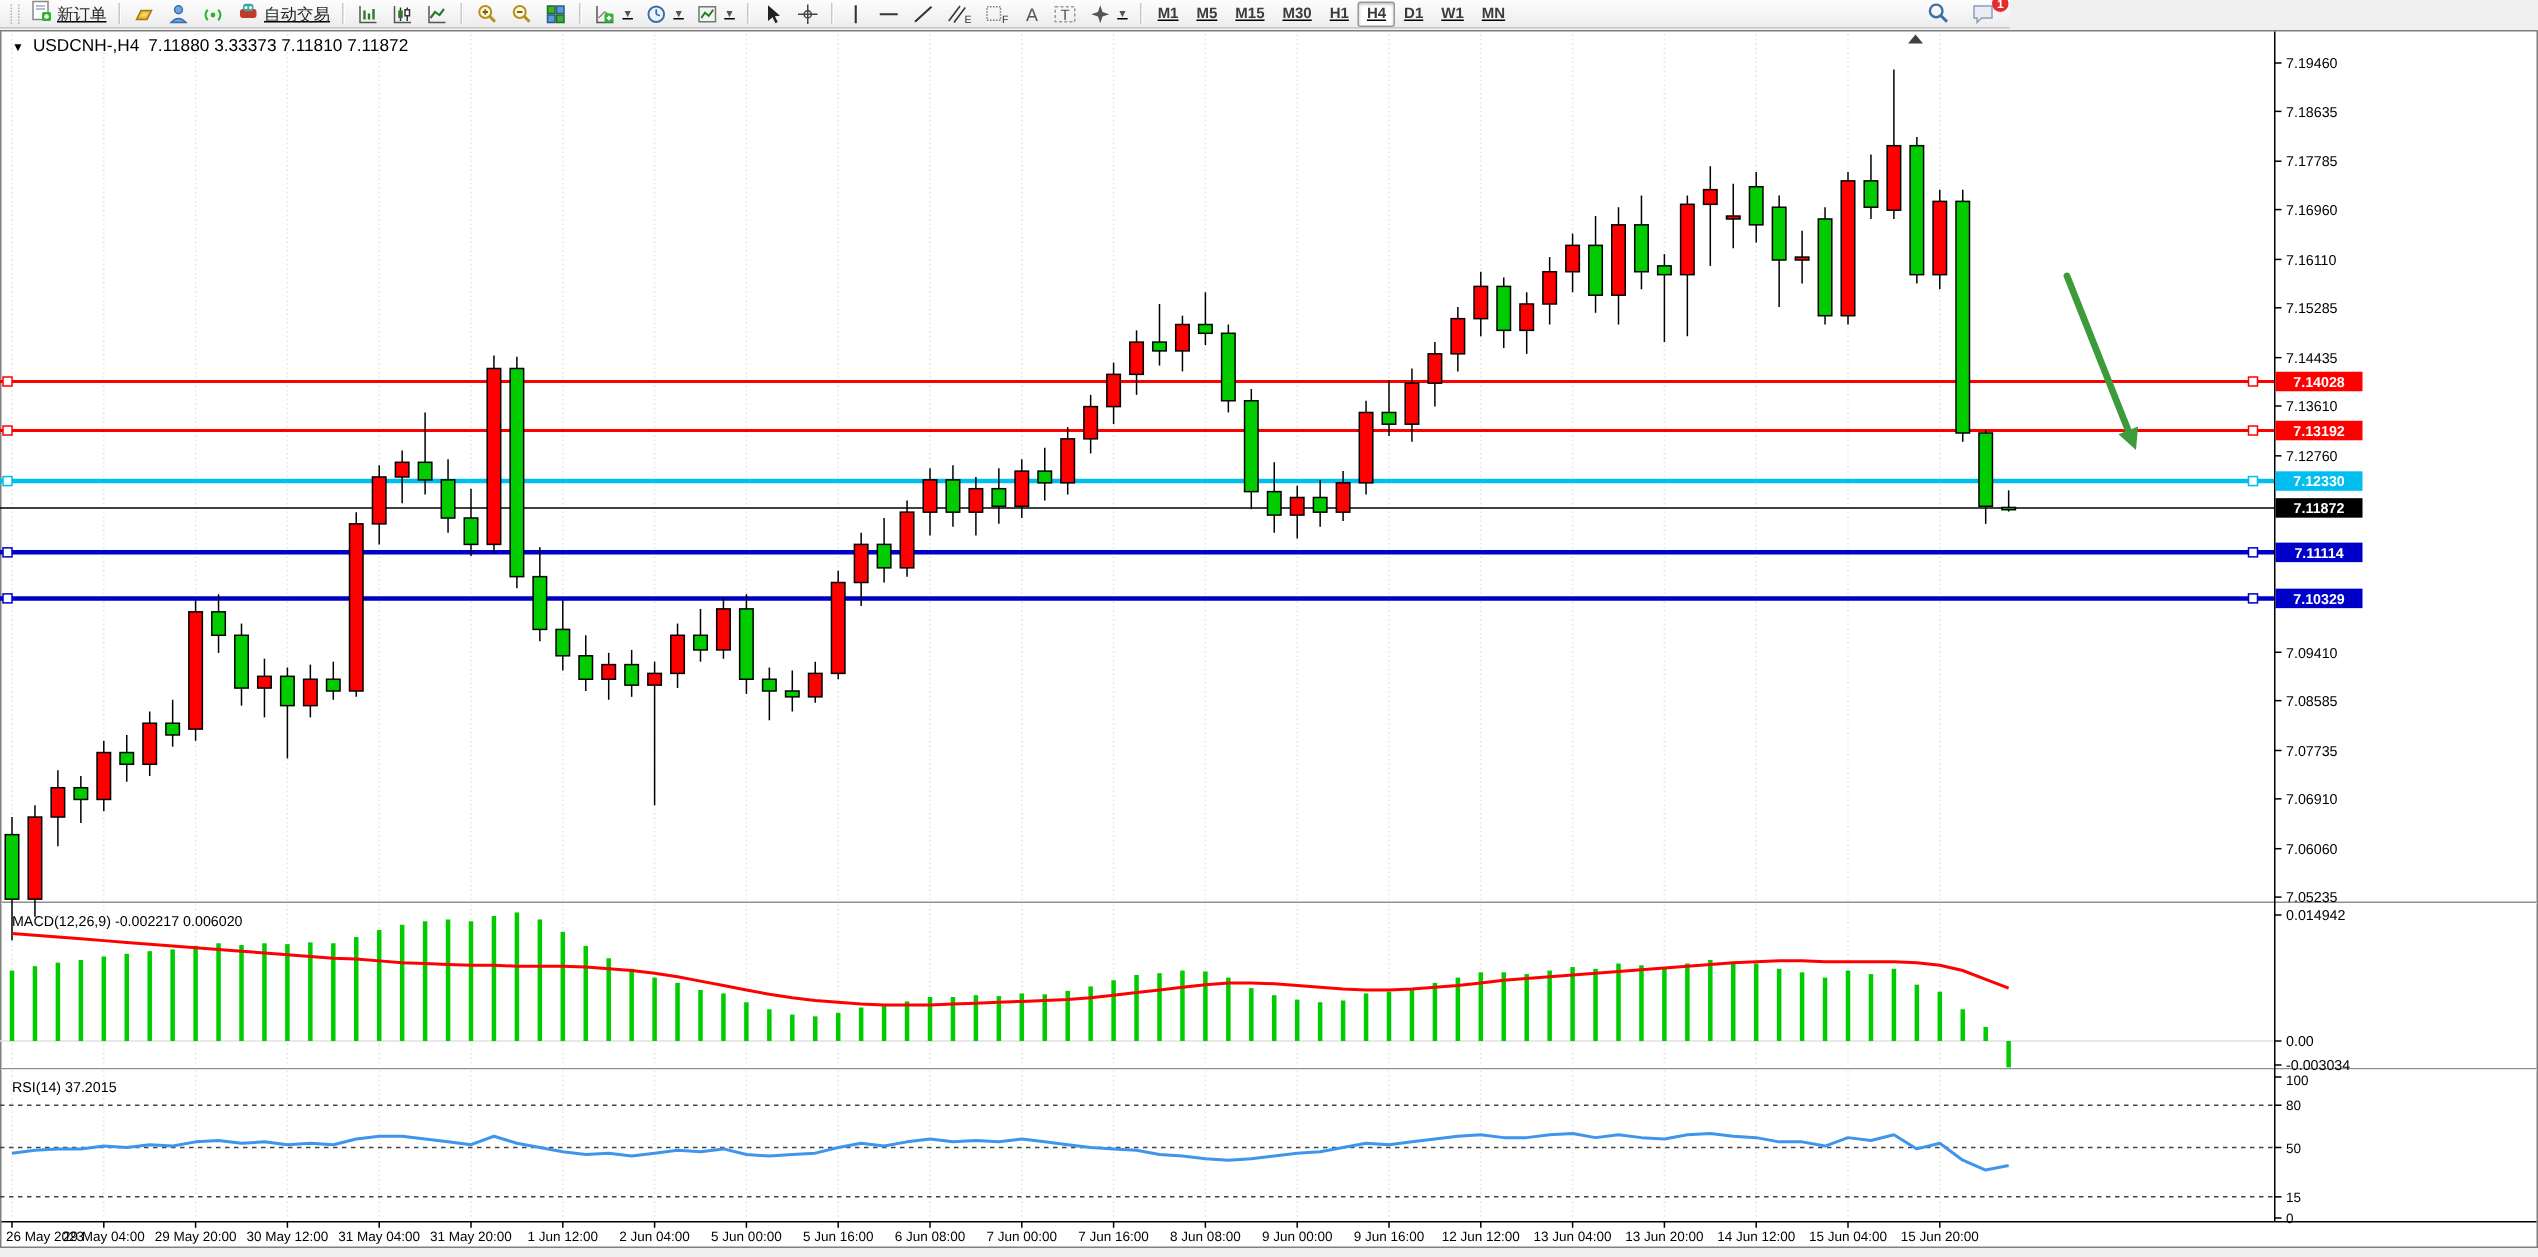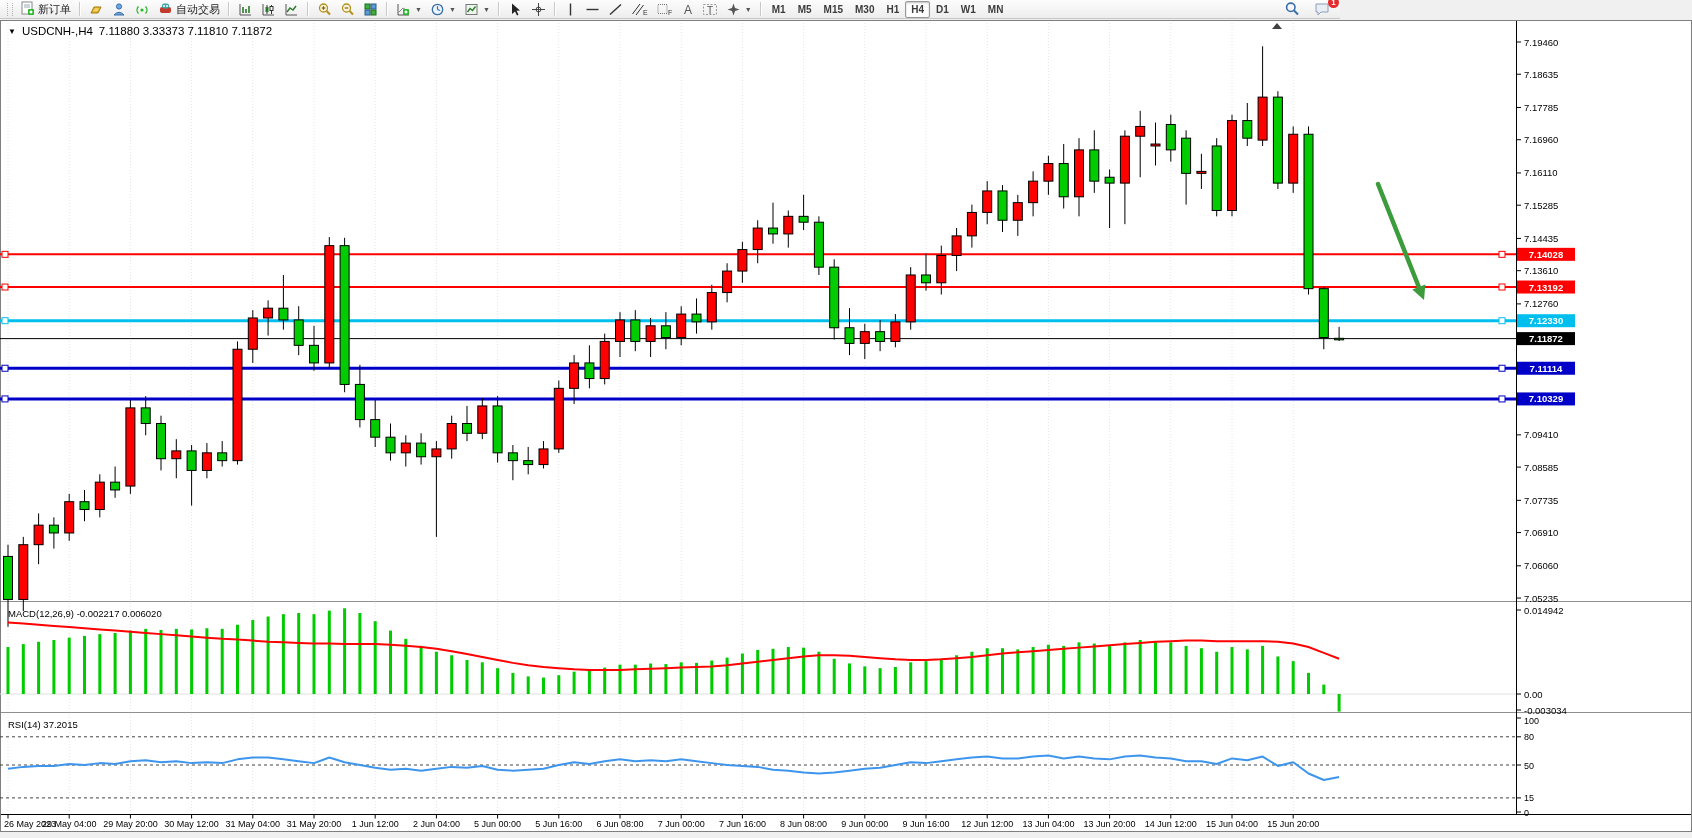--- a/index.html
+++ b/index.html
@@ -1,20 +1,20 @@
 <!DOCTYPE html>
 <html><head>
 <meta charset="utf-8">
 <style>
   html,body{margin:0;padding:0;width:1692px;height:838px;background:#f0f0f0;overflow:hidden;
     font-family:"Liberation Sans",sans-serif;}
   
   #toolbar{position:absolute;left:0;top:0;width:1340px;height:19px;z-index:3;
     background:linear-gradient(#fdfdfd,#ededed);border-bottom:1px solid #c6c6c6;
-    display:flex;align-items:center;padding:0 4px;box-sizing:border-box;}
+    display:flex;align-items:center;padding:0 4px;box-sizing:border-box;text-decoration:underline;}
   .tbtn{height:17px;display:flex;align-items:center;gap:3px;padding:0 3px;border:1px solid transparent;
     border-radius:2px;font-size:11px;color:#222;white-space:nowrap;}
   .sep{width:1px;height:14px;background:#c9c9c9;border-right:1px solid #fff;margin:0 4px;}
   .grip{width:4px;height:13px;margin:0 3px;border-left:1px dotted #b0b0b0;border-right:1px dotted #b0b0b0;}
   .tf{font-size:10px;font-weight:bold;color:#3c3c3c;padding:0 5px;height:15px;line-height:15px;
     border:1px solid transparent;border-radius:2px;}
   .tf.active{background:#fff;border:1px solid #979797;box-shadow:inset 0 1px 2px rgba(0,0,0,.25);}
   .drop{font-size:7px;color:#555;margin-left:1px;}
   #right-tools{margin-left:auto;display:flex;align-items:center;gap:6px;padding-right:2px;}
   .badge{position:absolute;top:-4px;right:-6px;background:#e52b2b;color:#fff;border-radius:50%;

